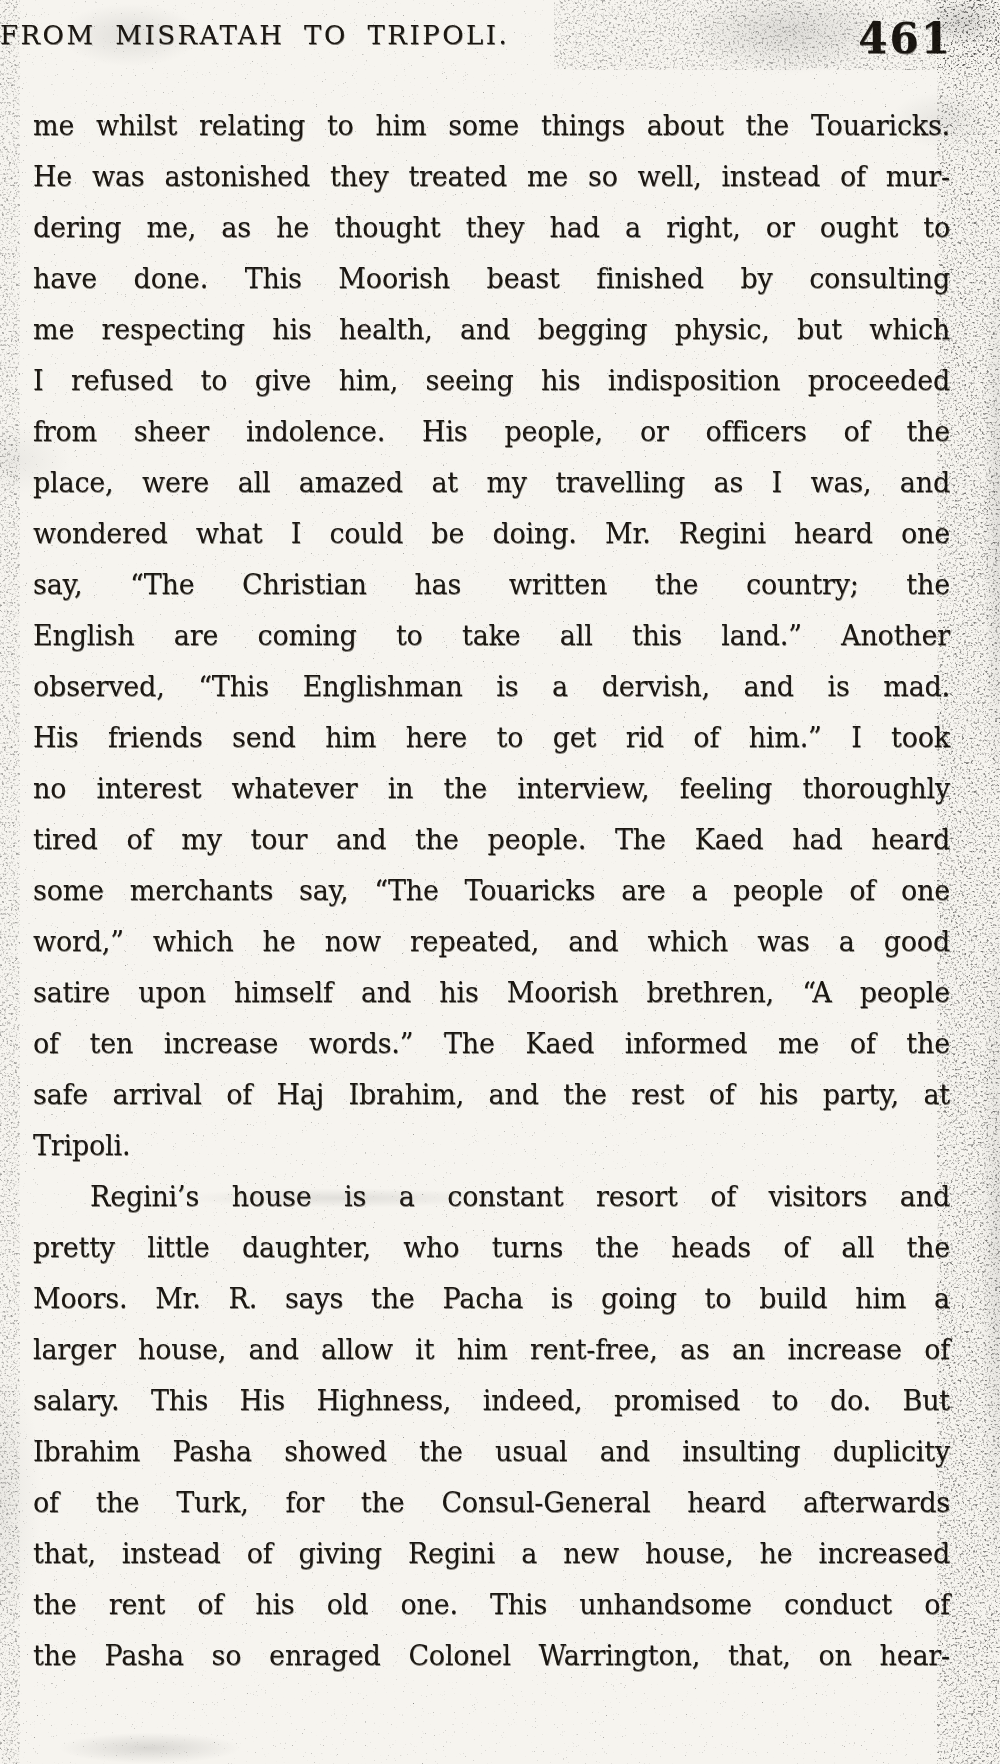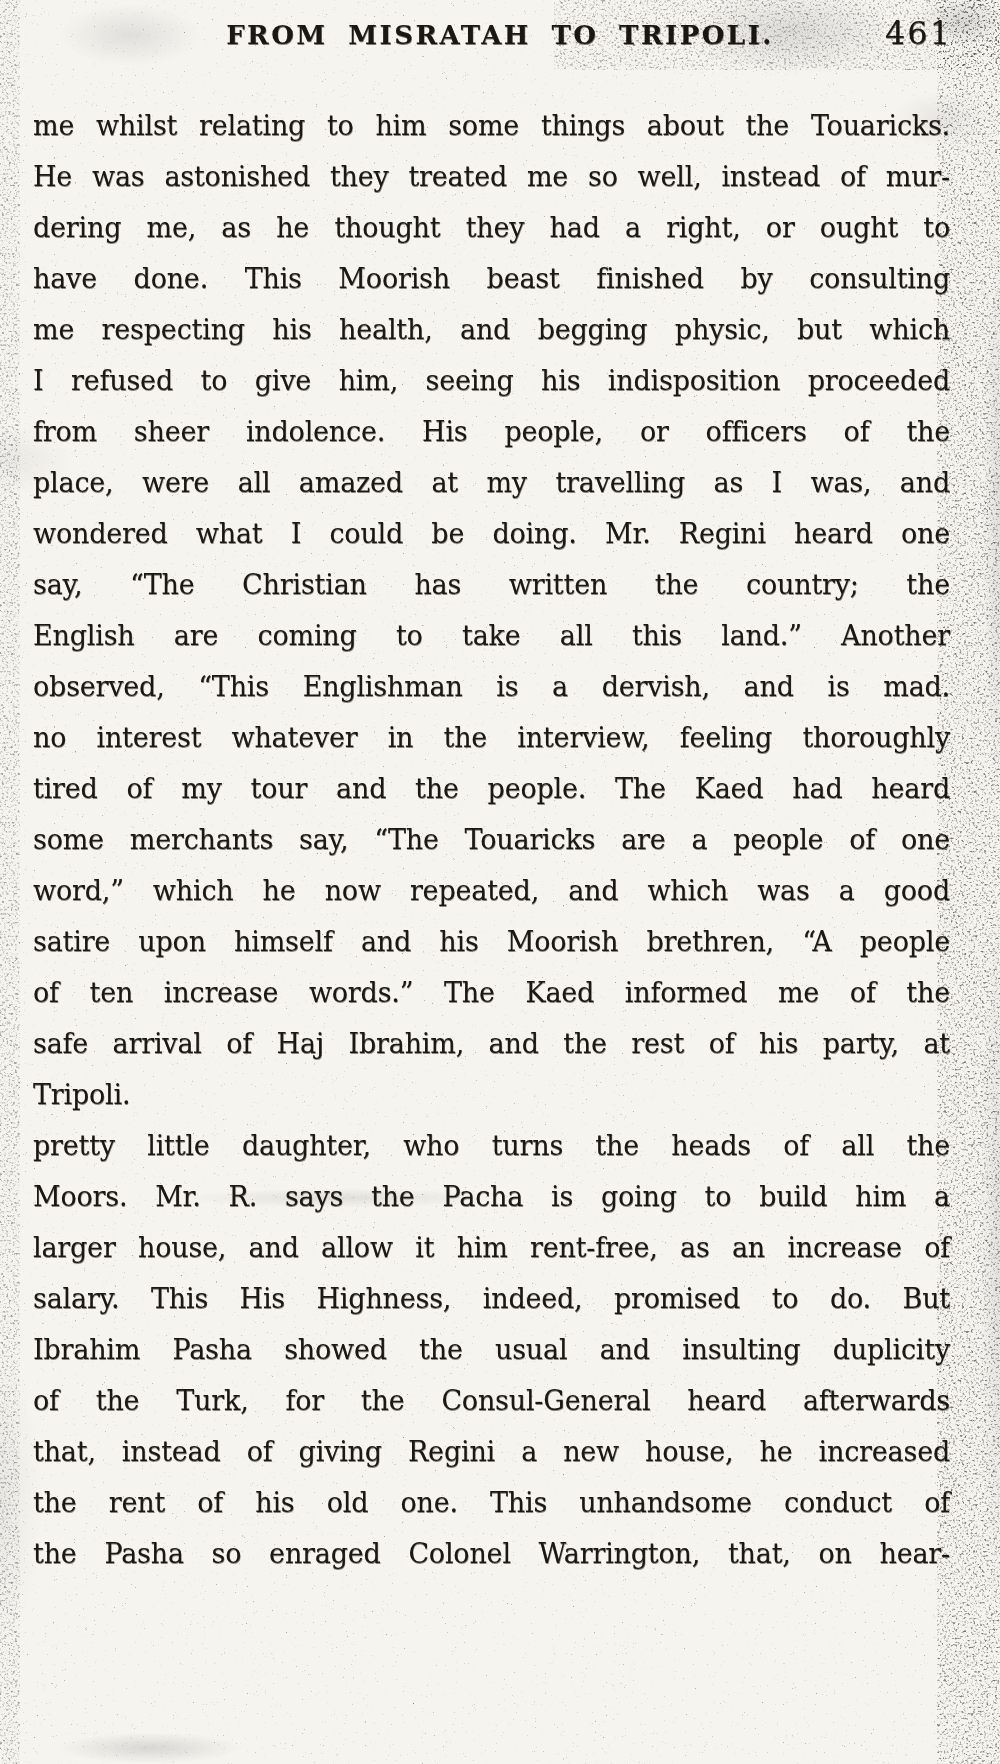--- a/index.html
+++ b/index.html
@@ -19,32 +19,31 @@
       radial-gradient(ellipse 30px 520px at 1000px 1250px, rgba(110,110,110,0.14), transparent 70%),
       radial-gradient(ellipse 230px 14px at 340px 1198px, rgba(70,70,70,0.12), transparent 70%),
       radial-gradient(ellipse 130px 22px at 150px 1748px, rgba(80,80,80,0.18), transparent 70%),
       radial-gradient(ellipse 60px 200px at 0px 1500px, rgba(90,90,90,0.08), transparent 70%),
       radial-gradient(ellipse 80px 50px at 15px 460px, rgba(100,100,100,0.08), transparent 70%),
       #f6f4ef;
   }
   .running-title {
     position: absolute;
     top: 20px; left: 0; right: 0;
-    text-align: center;
     font-size: 26px;
-    font-weight: bold;
+    font-weight: normal;
     letter-spacing: 2.5px;
     word-spacing: 9px;
     text-shadow: 0.5px 0.7px 0.5px rgba(27,23,18,0.55);
   }
   .page-number {
     position: absolute;
     top: 14px; right: 48px;
-    font-size: 32px;
-    font-weight: normal;
+    font-size: 42px;
+    font-weight: bold;
     letter-spacing: 2px;
     text-shadow: 0.5px 0.7px 0.5px rgba(27,23,18,0.55);
   }
   .body-text {
     position: absolute;
     top: 100px; left: 33px;
     width: 917px;
   }
   .line {
     font-size: 27px;
@@ -82,28 +81,30 @@
       <div class="line">dering me, as he thought they had a right, or ought to</div>
       <div class="line">have done.  This Moorish beast finished by consulting</div>
       <div class="line">me respecting his health, and begging physic, but which</div>
       <div class="line">I refused to give him, seeing his indisposition proceeded</div>
       <div class="line">from sheer indolence.  His people, or officers of the</div>
       <div class="line">place, were all amazed at my travelling as I was, and</div>
       <div class="line">wondered what I could be doing.  Mr. Regini heard one</div>
       <div class="line">say, “The Christian has written the country; the</div>
       <div class="line">English are coming to take all this land.”  Another</div>
       <div class="line">observed, “This Englishman is a dervish, and is mad.</div>
+      <div class="line">His friends send him here to get rid of him.”  I took</div>
       <div class="line">no interest whatever in the interview, feeling thoroughly</div>
       <div class="line">tired of my tour and the people.  The Kaed had heard</div>
       <div class="line">some merchants say, “The Touaricks are a people of one</div>
       <div class="line">word,” which he now repeated, and which was a good</div>
       <div class="line">satire upon himself and his Moorish brethren, “A people</div>
       <div class="line">of ten increase words.”  The Kaed informed me of the</div>
       <div class="line">safe arrival of Haj Ibrahim, and the rest of his party, at</div>
       <div class="line end">Tripoli.</div>
+      <div class="line indent">Regini’s house is a constant resort of visitors and</div>
       <div class="line">pretty little daughter, who turns the heads of all the</div>
       <div class="line">Moors.  Mr. R. says the Pacha is going to build him a</div>
       <div class="line">larger house, and allow it him rent-free, as an increase of</div>
       <div class="line">salary.  This His Highness, indeed, promised to do.  But</div>
       <div class="line">Ibrahim Pasha showed the usual and insulting duplicity</div>
       <div class="line">of the Turk, for the Consul-General heard afterwards</div>
       <div class="line">that, instead of giving Regini a new house, he increased</div>
       <div class="line">the rent of his old one.  This unhandsome conduct of</div>
       <div class="line">the Pasha so enraged Colonel Warrington, that, on hear-</div>
     </main>

